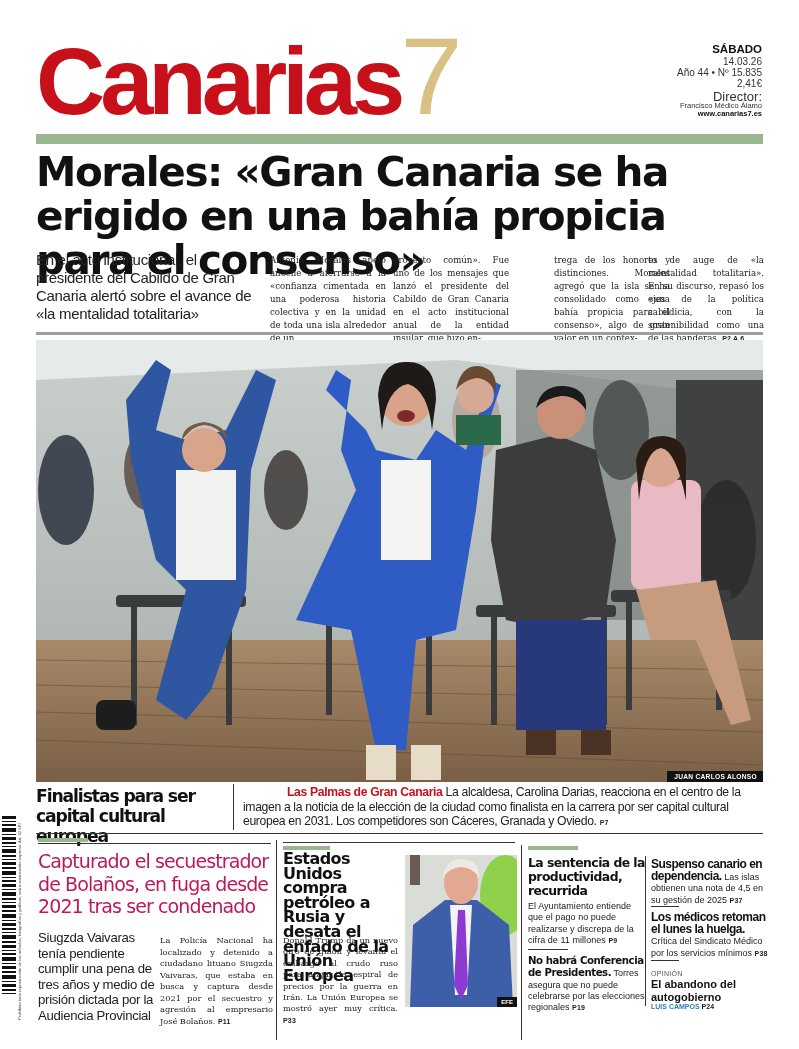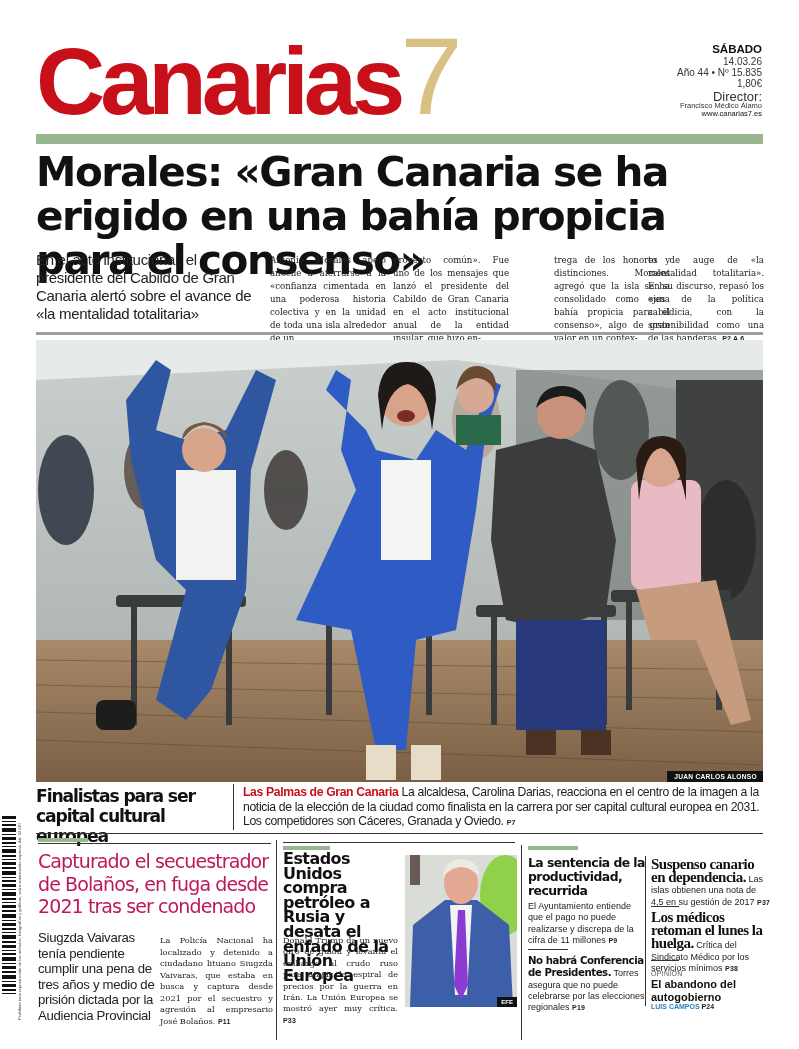--- a/index.html
+++ b/index.html
@@ -10,21 +10,21 @@
 
   
   .logo { left: 36px; top: 28px; height: 96px; font-family: "Liberation Sans", sans-serif; font-weight: 700; font-size: 94px; letter-spacing: -5px; line-height: 96px; white-space: nowrap; transform: scaleX(1.02); transform-origin: left; }
   .logo .name { color: #c8101a; }
   .logo .seven { color: #d9c083; font-weight: 400; font-size: 110px; letter-spacing: 0; }
 
   .edition { right: 37px; top: 44px; width: 200px; text-align: right; font-size: 10px; line-height: 11px; color: #333; }
   .edition .day { font-weight: 700; font-size: 11.5px; color: #111; margin-bottom: 1px; }
   .edition .director-label { margin-top: 4px; font-size: 13px; line-height: 8.5px; }
   .edition .director-name { font-size: 7.5px; line-height: 8.5px; }
-  .edition .web { font-size: 7.5px; line-height: 8.5px; font-weight: 400; color: #111; }
+  .edition .web { font-size: 7.5px; line-height: 8.5px; font-weight: 700; color: #111; }
 
   .green-bar { left: 36px; top: 134px; width: 727px; height: 10px; background: #98b791; }
 
   
   .headline { left: 36px; top: 150px; width: 740px; font-family: "DejaVu Sans", sans-serif; font-weight: 700; font-size: 40.5px; line-height: 44px; letter-spacing: -1.4px; color: #111; }
 
   .subhead { left: 36px; top: 251px; width: 230px; font-size: 15px; line-height: 18px; color: #222; letter-spacing: -0.3px; }
 
   .body-col { font-family: "DejaVu Serif", serif; font-size: 8.6px; line-height: 13px; color: #222; text-align: justify; hyphens: manual; top: 254px; width: 116px; }
   .ref { font-family: "Liberation Sans", sans-serif; font-weight: 700; font-size: 7px; letter-spacing: 0.2px; }
@@ -33,21 +33,21 @@
 
   
   .photo { left: 36px; top: 340px; width: 727px; height: 442px; overflow: hidden; background: #b9c1bf; }
   .photo svg { display: block; }
   .credit { right: 0px; bottom: 0px; background: #111; color: #fff; font-size: 6.6px; font-weight: 700; padding: 2px 6px 2px 7px; letter-spacing: 0.3px; }
 
   
   .cap-title { left: 36px; top: 786px; width: 195px; font-family: "DejaVu Sans", sans-serif; font-weight: 700; font-size: 17.2px; line-height: 20px; letter-spacing: -1.1px; color: #111; }
   .cap-vrule { left: 233px; top: 784px; width: 1px; height: 46px; background: #333; }
   .cap-text { left: 243px; top: 785px; width: 530px; font-size: 12.2px; line-height: 14.5px; color: #222; letter-spacing: -0.35px; }
-  .cap-text .kicker { color: #c8101a; font-weight: 700; }
+  .cap-text .kicker { color: #c8101a; font-weight: 700; margin-left: 44px; }
   .cap-hrule { left: 36px; top: 833px; width: 727px; height: 1px; background: #333; }
 
   
   .green-tab { height: 4px; background: #98b791; }
   .vrule { width: 1px; background: #333; }
 
   .story1-title { left: 38px; top: 850px; width: 240px; font-family: "DejaVu Sans", sans-serif; font-weight: 400; font-size: 19px; line-height: 22.5px; letter-spacing: -0.9px; color: #be185d; }
   .story1-sub { left: 38px; top: 930px; width: 118px; font-size: 13.2px; line-height: 15.5px; color: #222; letter-spacing: -0.3px; }
   .story1-body { left: 160px; top: 935px; width: 113px; font-family: "DejaVu Serif", serif; font-size: 8.2px; line-height: 11.5px; text-align: justify; color: #222; }
 
@@ -56,21 +56,21 @@
   .trump { left: 405px; top: 855px; width: 112px; height: 152px; overflow: hidden; background: #d7dad6; }
   .trump .credit2 { position: absolute; right: 0; bottom: 0; background: #111; color: #fff; font-size: 6px; font-weight: 700; padding: 2px 4px; }
 
   .story3-title { left: 528px; top: 856px; width: 118px; font-family: "DejaVu Sans", sans-serif; font-weight: 700; font-size: 12.4px; line-height: 14px; letter-spacing: -0.55px; color: #111; }
   .story3-body { left: 528px; top: 901px; width: 120px; font-size: 9px; line-height: 11.3px; color: #222; letter-spacing: 0.05px; }
   .story3-rule { left: 528px; top: 949px; width: 40px; height: 1px; background: #333; }
   .story4 { left: 528px; top: 955px; width: 122px; font-size: 9px; line-height: 11.3px; color: #222; }
   .story4 b { font-family: "DejaVu Sans", sans-serif; font-size: 10.2px; letter-spacing: -0.45px; color: #111; }
 
   .brief { left: 651px; width: 120px; font-size: 9px; line-height: 11.2px; color: #222; }
-  .brief b { font-family: Liberation Serif, serif; font-size: 15px; letter-spacing: -0.5px; color: #111; }
+  .brief b { font-family: Liberation Sans, sans-serif; font-size: 12px; letter-spacing: -0.5px; color: #111; }
   .brief-rule { left: 651px; width: 28px; height: 1px; background: #333; }
   .opinion-label { left: 651px; top: 970px; font-size: 7px; color: #555; letter-spacing: 0.3px; }
   .opinion-title { left: 651px; top: 978px; width: 120px; font-family: Liberation Sans, sans-serif; font-weight: 700; font-size: 11px; line-height: 12.5px; color: #111; }
   .opinion-author { left: 651px; top: 1003px; font-size: 7px; font-weight: 700; }
   .opinion-author .author { color: #2a7fb8; }
 
   .barcode { left: 2px; top: 816px; width: 14px; height: 205px; }
   .legal { left: 17px; top: 840px; width: 10px; height: 180px; }
   .legal span { position: absolute; left: 0; top: 180px; transform-origin: 0 0; transform: rotate(-90deg); white-space: nowrap; font-size: 4.2px; color: #444; }
 </style>
@@ -78,21 +78,21 @@
 <body>
 
 <div class="abs logo">
   <span class="name">Canarias</span><span class="seven">7</span>
 </div>
 
 <div class="abs edition">
   <div class="day">SÁBADO</div>
   <div>14.03.26</div>
   <div>Año 44 • Nº 15.835</div>
-  <div>1,80€</div>
+  <div>2,41€</div>
   <div class="director-label">Director:</div>
   <div class="director-name">Francisco Médico Álamo</div>
   <div class="web">www.canarias7.es</div>
 </div>
 
 <div class="abs green-bar"></div>
 
 <h1 class="abs headline">Morales: «Gran Canaria se ha erigido en una bahía propicia para el consenso»</h1>
 
 <p class="abs subhead">En el acto institucional, el presidente del Cabildo de Gran Canaria alertó sobre el avance de «la mentalidad totalitaria»</p>
@@ -225,21 +225,21 @@
 <div class="abs vrule" style="left:521px; top:845px; height:195px;"></div>
 
 <div class="abs green-tab" style="left:528px; top:846px; width:50px;"></div>
 <h2 class="abs story3-title">La sentencia de la productividad, recurrida</h2>
 <p class="abs story3-body"><span>El Ayuntamiento entiende que el pago no puede realizarse y discrepa de la cifra de 11 millones</span> <span class="ref">P9</span></p>
 <div class="abs story3-rule"></div>
 <p class="abs story4"><b>No habrá Conferencia de Presidentes.</b> <span>Torres asegura que no puede celebrarse por las elecciones regionales</span> <span class="ref">P19</span></p>
 
 <div class="abs vrule" style="left:645px; top:856px; height:150px;"></div>
 
-<p class="abs brief" style="top:859px;"><b>Suspenso canario en dependencia.</b> <span>Las islas obtienen una nota de 4,5 en su gestión de 2017</span> <span class="ref">P37</span></p>
+<p class="abs brief" style="top:859px;"><b>Suspenso canario en dependencia.</b> <span>Las islas obtienen una nota de 4,5 en su gestión de 2025</span> <span class="ref">P37</span></p>
 <div class="abs brief-rule" style="top:906px;"></div>
 <p class="abs brief" style="top:912px;"><b>Los médicos retoman el lunes la huelga.</b> <span>Crítica del Sindicato Médico por los servicios mínimos</span> <span class="ref">P38</span></p>
 <div class="abs brief-rule" style="top:960px;"></div>
 
 <div class="abs opinion-label">OPINIÓN</div>
 <h3 class="abs opinion-title">El abandono del autogobierno</h3>
 <div class="abs opinion-author"><span class="author">LUIS CAMPOS</span> <span>P24</span></div>
 
 <svg class="abs barcode" viewBox="0 0 14 205">
   <g fill="#111">

